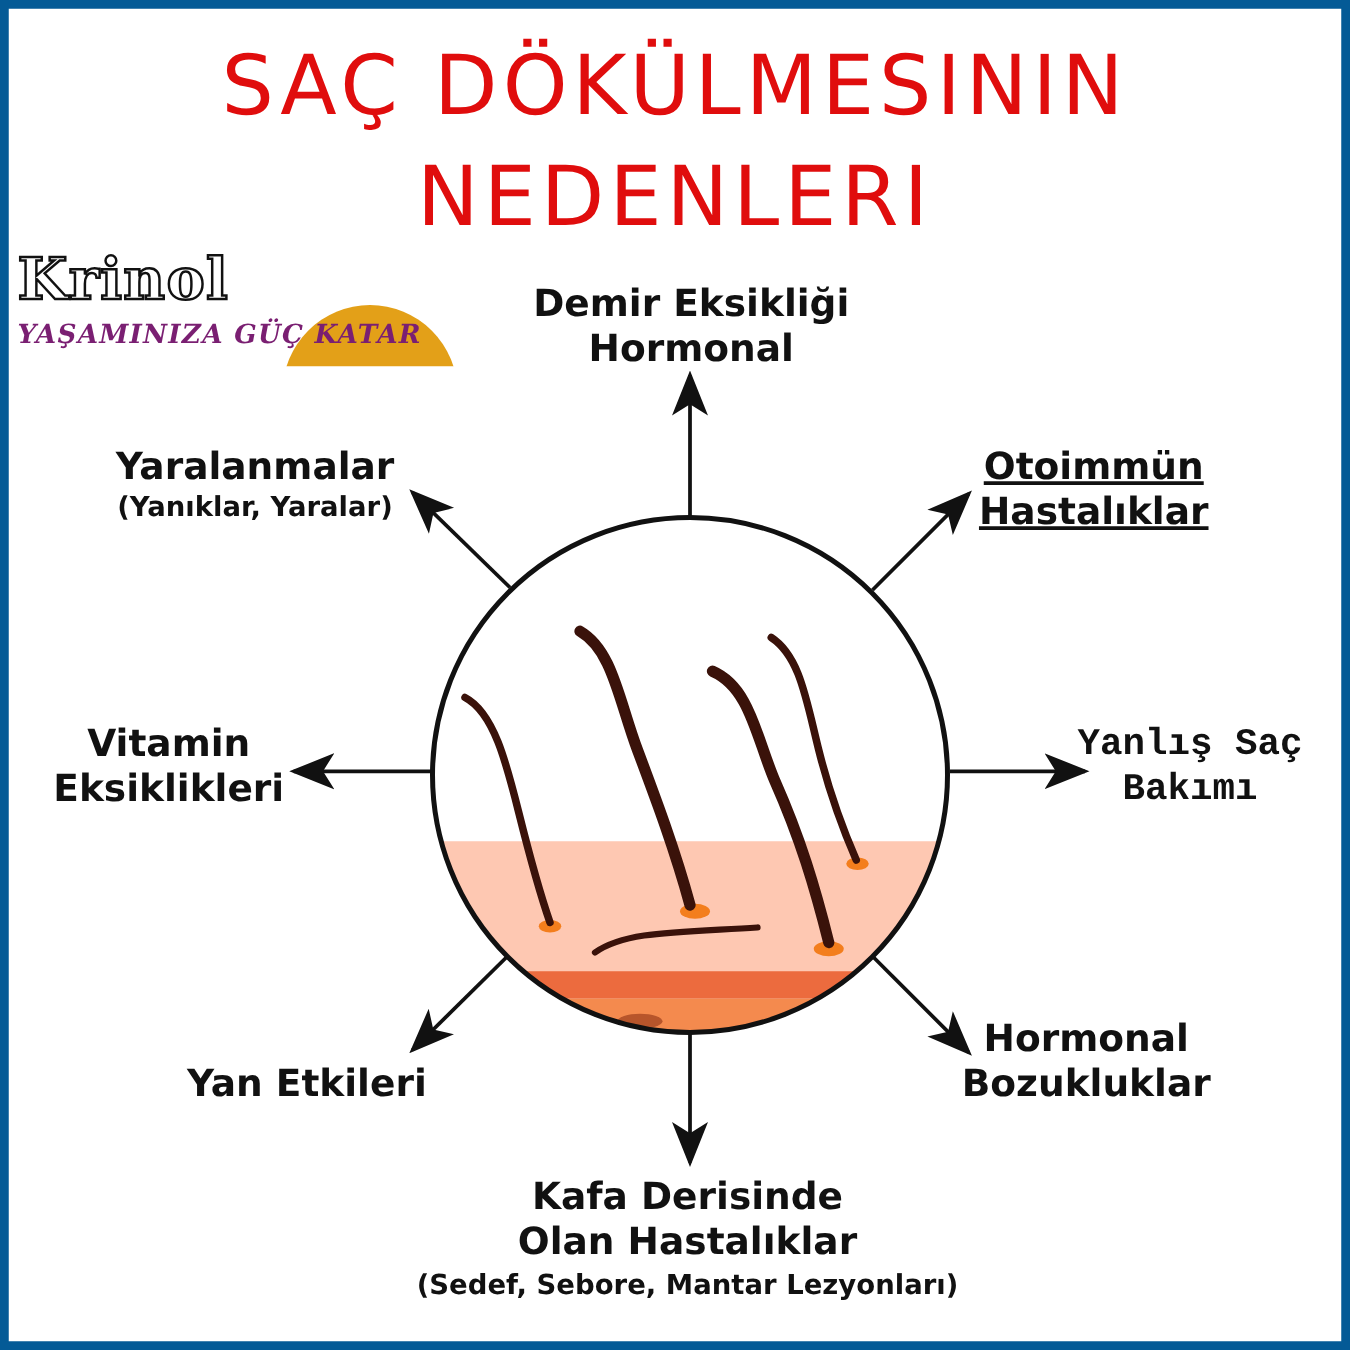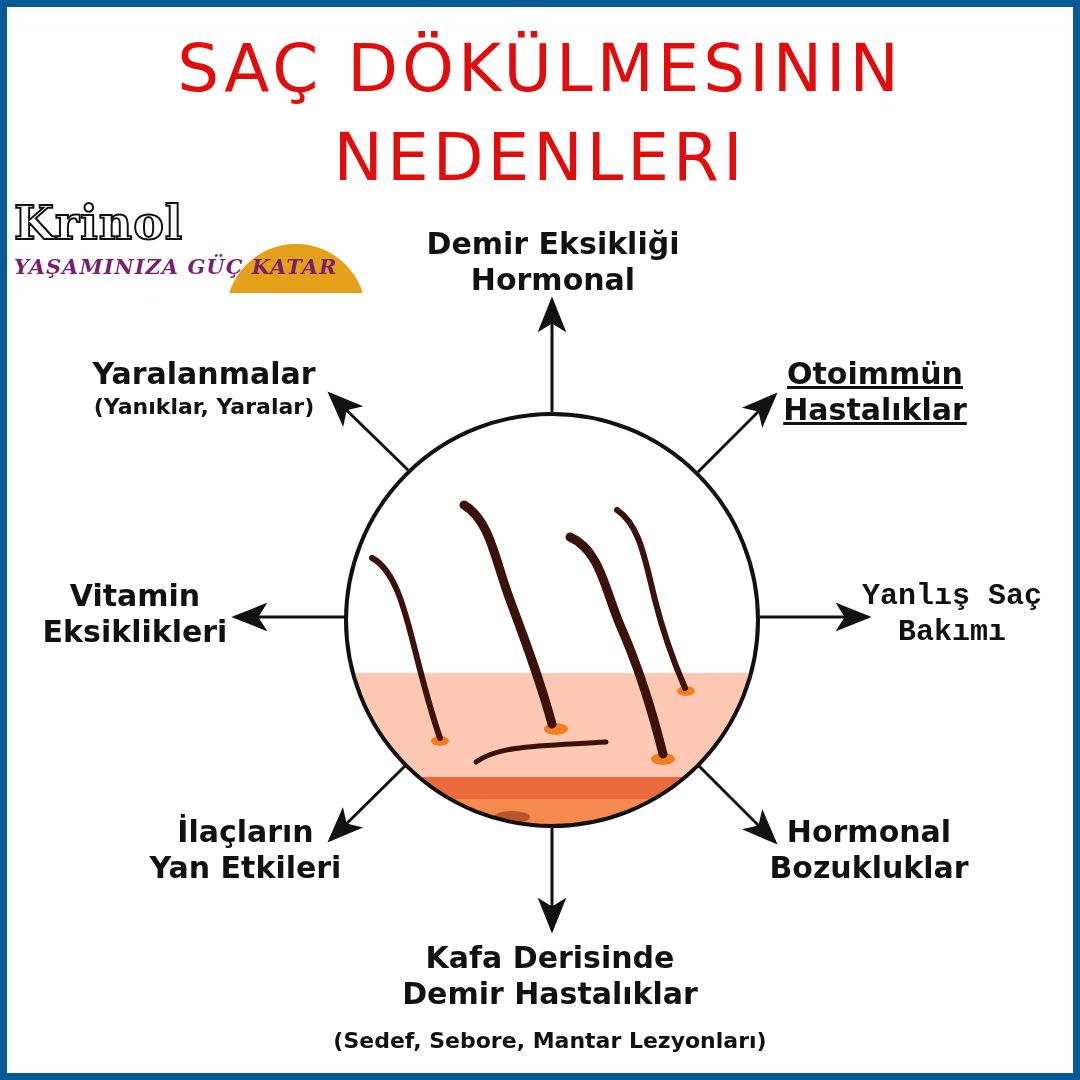--- a/index.html
+++ b/index.html
@@ -120,26 +120,26 @@
   <span>Bakımı</span>
 </div>
 
 <div class="label" style="left:754px; top:814px; width:230px;">
   <span>Hormonal</span><br>
   <span>Bozukluklar</span>
 </div>
 
 <div class="label" style="left:290px; top:940px; width:520px;">
   <span>Kafa Derisinde</span><br>
-  <span>Demir Hastalıklar</span>
-  <span class="sub" style="margin-top:14px;">(Sedef, Sebore, Mantar Lezyonları)</span>
+  <span>Olan Hastalıklar</span>
+  <span class="sub" style="margin-top:2px;">(Sedef, Sebore, Mantar Lezyonları)</span>
 </div>
 
 <div class="label" style="left:128px; top:814px; width:235px;">
-  <span>İlaçların</span><br>
+  <br>
   <span>Yan Etkileri</span>
 </div>
 
 <div class="label" style="left:30px; top:578px; width:210px;">
   <span>Vitamin</span><br>
   <span>Eksiklikleri</span>
 </div>
 
 <div class="label" style="left:62px; top:356px; width:284px;">
   <span>Yaralanmalar</span>

